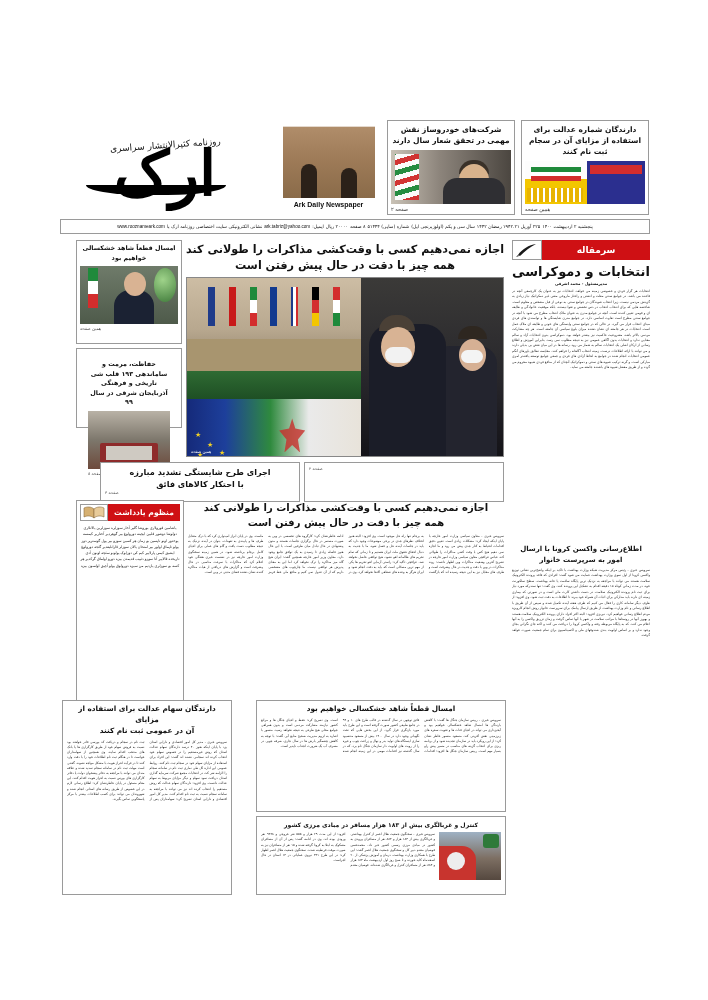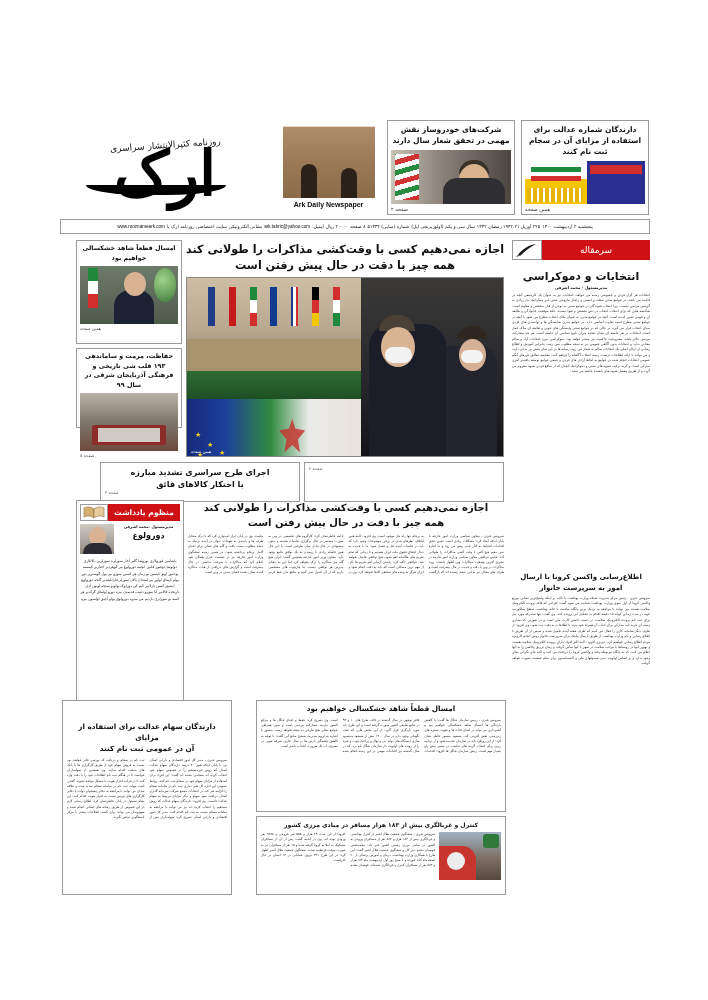--- a/index.html
+++ b/index.html
@@ -67,21 +67,21 @@
   .c-right .f1{position:absolute;left:14%;bottom:50%;width:34px;height:40px;border-radius:50%;background:#d8b394;}
   .c-right .m1{position:absolute;left:17%;bottom:52%;width:27px;height:16px;border-radius:9px;background:#f2f2f2;}
   .c-right .h1{position:absolute;left:13%;bottom:70%;width:36px;height:16px;border-radius:18px 18px 0 0;background:#4a4036;}
   .c-right .p2{position:absolute;right:4%;bottom:0;width:46%;height:62%;background:#23242e;border-radius:18px 18px 0 0;}
   .c-right .f2{position:absolute;right:12%;bottom:48%;width:27px;height:32px;border-radius:50%;background:#d6b094;}
   .c-right .m2{position:absolute;right:14%;bottom:52%;width:22px;height:13px;border-radius:7px;background:#f4f4f4;}
   .c-right .h2{position:absolute;right:11%;bottom:66%;width:29px;height:13px;border-radius:15px 15px 0 0;background:#2e2720;}
   .cap-src{position:absolute;left:4px;bottom:2px;font-size:4px;color:#fff;}
 
   .lbox1{position:absolute;left:76px;top:240px;width:106px;height:104px;padding:3px;}
-  .lbox2{position:absolute;left:76px;top:348px;width:106px;height:80px;padding:3px;}
+  .lbox2{position:absolute;left:76px;top:348px;width:106px;height:80px;padding:11px;}
   .lbox-hl{font-size:6.4px;font-weight:bold;text-align:center;line-height:1.5;}
   .lbox-img{margin-top:3px;height:58px;position:relative;overflow:hidden;}
   .lb1img{background:linear-gradient(180deg,#6f7b6a 0%,#4e5a4a 100%);}
   .lb1img .gl{position:absolute;right:2px;top:2px;width:22px;height:34px;border-radius:50%;background:radial-gradient(circle at 40% 35%,#9fd38a,#3f7a3a);}
   .lb1img .fl{position:absolute;left:8px;top:2px;width:10px;height:40px;background:linear-gradient(180deg,#1f8a3b 0 33%,#ffffff 33% 66%,#d32d2d 66% 100%);}
   .lb1img .per{position:absolute;left:34px;bottom:0;width:40px;height:34px;background:#1b2233;border-radius:16px 16px 0 0;}
   .lb1img .fc{position:absolute;left:44px;bottom:28px;width:22px;height:24px;border-radius:50%;background:#d9b393;}
   .lb2img{background:linear-gradient(180deg,#b9b2a6 0%,#7d776c 50%,#6d4a3c 100%);}
   .lb2img .case{position:absolute;left:12px;bottom:6px;right:12px;height:20px;background:#8e2b2b;border-radius:2px;}
   .lb2img .case:before{content:"";position:absolute;inset:3px 6px;background:#cfcac2;}
@@ -89,26 +89,26 @@
 
   .bar-a{position:absolute;left:304px;top:462px;width:200px;height:40px;padding:3px 4px;}
   .bar-b{position:absolute;left:100px;top:462px;width:200px;height:40px;padding:3px 4px;}
   .bar-hl{font-size:8.1px;font-weight:bold;text-align:center;line-height:1.5;}
   .bar-foot{font-size:4px;color:#555;text-align:left;}
 
   
   .edit-wrap{position:absolute;left:512px;top:240px;width:138px;height:255px;}
   .edit-head{display:flex;height:20px;}
   .edit-head .pen{width:30px;border:1px solid #9a9a9a;box-sizing:border-box;display:flex;align-items:center;justify-content:center;}
-  .edit-head .lbl{flex:1;background:#cf1014;color:#fff;font-weight:normal;font-size:9px;display:flex;align-items:center;justify-content:center;}
-  .edit-title{font-size:11px;font-weight:bold;text-align:center;margin-top:10px;}
+  .edit-head .lbl{flex:1;background:#cf1014;color:#fff;font-weight:bold;font-size:9px;display:flex;align-items:center;justify-content:center;}
+  .edit-title{font-size:13px;font-weight:bold;text-align:center;margin-top:4px;}
   .edit-by{font-size:3.9px;font-weight:bold;text-align:center;margin-top:2px;}
   .edit-body{margin-top:3px;height:208px;column-count:1;}
 
-  .vax-wrap{position:absolute;left:512px;top:572px;width:138px;height:340px;}
+  .vax-wrap{position:absolute;left:512px;top:544px;width:138px;height:340px;}
   .vax-hl{font-size:7px;font-weight:bold;text-align:center;line-height:1.5;}
   .vax-body{margin-top:3px;height:315px;}
 
   
   .note-wrap{position:absolute;left:76px;top:500px;width:108px;height:205px;}
   .note-head{display:flex;height:17px;justify-content:center;}
   .note-head .bk{width:28px;border:1px solid #9a9a9a;box-sizing:border-box;display:flex;align-items:center;justify-content:center;font-size:11px;}
   .note-head .lbl{flex:1;background:#cf1014;color:#fff;font-weight:bold;font-size:7.6px;display:flex;align-items:center;justify-content:center;}
   .note-meta{display:flex;margin-top:3px;gap:3px;}
   .note-meta .txt{flex:1;text-align:center;}
@@ -117,21 +117,21 @@
   .note-portrait{width:34px;height:30px;background:linear-gradient(180deg,#cfcac2 0%,#8e887f 100%);position:relative;overflow:hidden;}
   .note-portrait .f{position:absolute;left:9px;top:3px;width:17px;height:19px;border-radius:50%;background:#d9b393;}
   .note-portrait .b{position:absolute;left:3px;bottom:0;width:29px;height:11px;background:#2b2b31;border-radius:10px 10px 0 0;}
   .note-poem{margin-top:4px;font-size:3.6px;line-height:1.75;text-align:center;height:150px;overflow:hidden;}
 
   .mid-art{position:absolute;left:188px;top:500px;width:316px;height:205px;}
   .mid-hl{font-size:10px;font-weight:bold;text-align:center;line-height:1.5;}
   .mid-body{margin-top:4px;height:172px;column-count:4;column-gap:5px;}
 
   
-  .b-left{position:absolute;left:62px;top:700px;width:170px;height:195px;padding:21px 4px;}
+  .b-left{position:absolute;left:62px;top:700px;width:170px;height:195px;padding:3px 4px;}
   .b-mid{position:absolute;left:256px;top:700px;width:250px;height:112px;padding:3px 4px;}
   .b-mid2{position:absolute;left:256px;top:816px;width:250px;height:79px;padding:3px 4px;}
   .b-hl{font-size:7.3px;font-weight:bold;text-align:center;line-height:1.5;}
   .b-hl-sm{font-size:6.1px;font-weight:bold;text-align:center;line-height:1.5;}
   .b-body2{margin-top:3px;column-count:2;column-gap:5px;}
   .b-body3{margin-top:3px;column-count:3;column-gap:5px;}
   .b-flex{display:flex;gap:4px;margin-top:3px;}
   .b-img{width:62px;height:48px;flex:none;position:relative;overflow:hidden;background:linear-gradient(180deg,#9fb2c4 0%,#7d6f63 55%,#55483f 100%);}
   .b-img .red{position:absolute;left:0;bottom:0;width:60%;height:72%;background:#c8342e;border-radius:0 14px 0 0;}
   .b-img .wht{position:absolute;left:8px;bottom:10px;width:18px;height:18px;border-radius:50%;background:#ededed;}
@@ -258,21 +258,21 @@
     </div>
     <div class="lbox-foot">صفحه ۸</div>
   </div>
 
   <div class="box bar-a">
     <div class="bar-foot">صفحه ۲</div>
   </div>
 
   <div class="box bar-b">
     <div class="bar-hl">
-      <span>اجرای طرح سراسری تشدید مبارزه</span><br>
+      <span>اجرای طرح شایستگی تشدید مبارزه</span><br>
       <span>با احتکار کالاهای فائق</span>
     </div>
     <div class="bar-foot">صفحه ۳</div>
   </div>
 
   <div class="edit-wrap">
     <div class="edit-head">
       <div class="lbl">سرمقاله</div>
       <div class="pen">
         <svg width="22" height="14" viewBox="0 0 22 14" aria-hidden="true">
@@ -295,30 +295,20 @@
   </div>
 
   <div class="box note-wrap" style="padding:3px;">
     <div class="note-head">
       <div class="lbl">منظوم یادداشت</div>
       <div class="bk">
         <svg width="22" height="13" viewBox="0 0 22 13" aria-hidden="true">
           <path d="M11 3 C8 0.5, 4 0.5, 1 2 L1 11 C4 9.5, 8 9.5, 11 12 Z" fill="#d6b071" stroke="#8a6b3f" stroke-width=".6"></path>
           <path d="M11 3 C14 0.5, 18 0.5, 21 2 L21 11 C18 9.5, 14 9.5, 11 12 Z" fill="#e8cb9a" stroke="#8a6b3f" stroke-width=".6"></path>
         </svg>
-      </div>
-    </div>
-    <div class="note-meta">
-      <div class="txt">
-        <div class="note-by">مدیرمسئول -محمد اشرفی</div>
-        <div class="note-title">دورولوغ</div>
-      </div>
-      <div class="note-portrait">
-        <div class="f"></div>
-          <div class="b"></div>
       </div>
     </div>
     <div class="note-poem">یاشامین قورولاری بوروشا
 گلیر آخار سوزلره
 سوزلرین یالانلاری دولوشا
 دوشور قلبین ایچینه
 دورولوغ بیر گوهردیر آختاریر
 کیمسه یوخدور اونو تاپسین بو زمان
 هر کسین سوزو بیر یول گوستریر
 دوز یولو تاپماق اولور بیر امتحان

